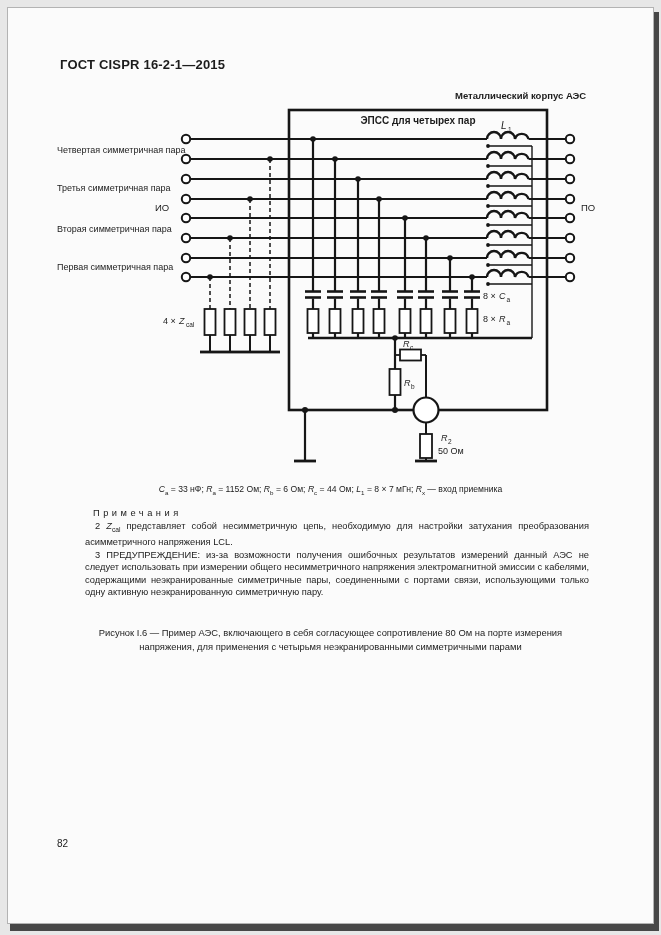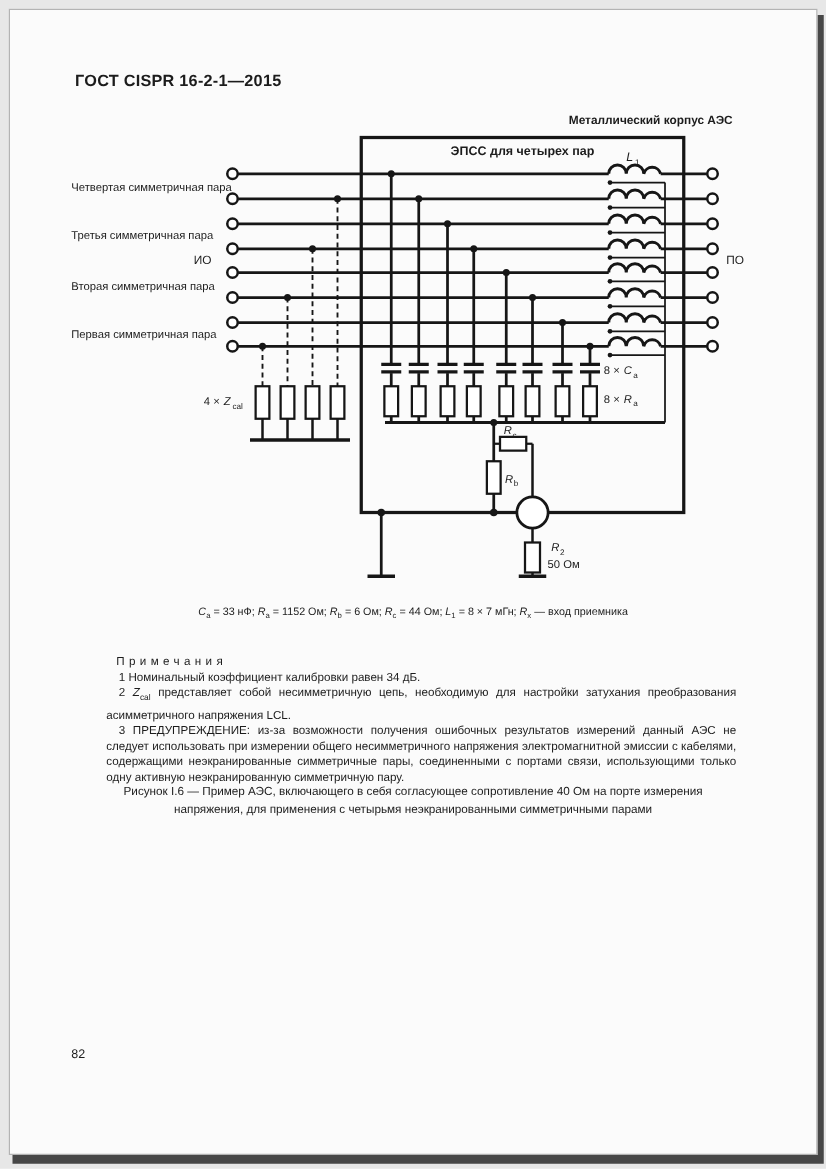--- a/index.html
+++ b/index.html
@@ -26,21 +26,21 @@
   .tb{font-weight:bold;}
   .ti{font-style:italic;}
   .sub{font-size:6.5px;}
   .legend{
     position:absolute;top:484px;left:0;width:661px;
     text-align:center;font-size:8.6px;
   }
   .legend sub, .notes sub{font-size:.72em;}
   .notes{
     position:absolute;left:85px;top:507px;width:504px;
-    font-size:9.3px;line-height:12.6px;text-align:justify;margin-top:16px;
+    font-size:9.3px;line-height:12.6px;text-align:justify;
   }
   .notes-heading{letter-spacing:3.5px;text-indent:8px;}
   .note{margin:0;text-indent:10px;}
   .caption{
     position:absolute;left:70px;top:626px;width:521px;
     text-align:center;font-size:9.4px;line-height:13.5px;
   }
   .pagenum{position:absolute;left:57px;top:838px;font-size:10px;}
 </style>
 </head>
@@ -239,20 +239,19 @@
 
   <text x="441" y="441" class="t9 ti">R</text>
   <text x="448" y="444" class="sub">2</text>
   <text x="438" y="454" class="t9">50 Ом</text>
 </svg>
 
 <div class="legend"><i>C</i><sub>a</sub> = 33 нФ; <i>R</i><sub>a</sub> = 1152 Ом; <i>R</i><sub>b</sub> = 6 Ом; <i>R</i><sub>c</sub> = 44 Ом; <i>L</i><sub>1</sub> = 8 × 7 мГн; <i>R</i><sub>x</sub> — вход приемника</div>
 
 <div class="notes">
   <div class="notes-heading">Примечания</div>
-  <p class="note">1 Номинальный коэффициент калибровки равен 34 дБ.</p>
   <p class="note">2 <i>Z</i><sub>cal</sub> представляет собой несимметричную цепь, необходимую для настройки затухания преобразования асимметричного напряжения LCL.</p>
   <p class="note">3 ПРЕДУПРЕЖДЕНИЕ: из-за возможности получения ошибочных результатов измерений данный АЭС не следует использовать при измерении общего несимметричного напряжения электромагнитной эмиссии с кабелями, содержащими неэкранированные симметричные пары, соединенными с портами связи, использующими только одну активную неэкранированную симметричную пару.</p>
 </div>
 
-<div class="caption">Рисунок I.6 — Пример АЭС, включающего в себя согласующее сопротивление 40 Ом на порте измерения напряжения, для применения с четырьмя неэкранированными симметричными парами</div>
+<div class="caption">Рисунок I.6 — Пример АЭС, включающего в себя согласующее сопротивление 80 Ом на порте измерения напряжения, для применения с четырьмя неэкранированными симметричными парами</div>
 
 <div class="pagenum">82</div>
 
 </body></html>

